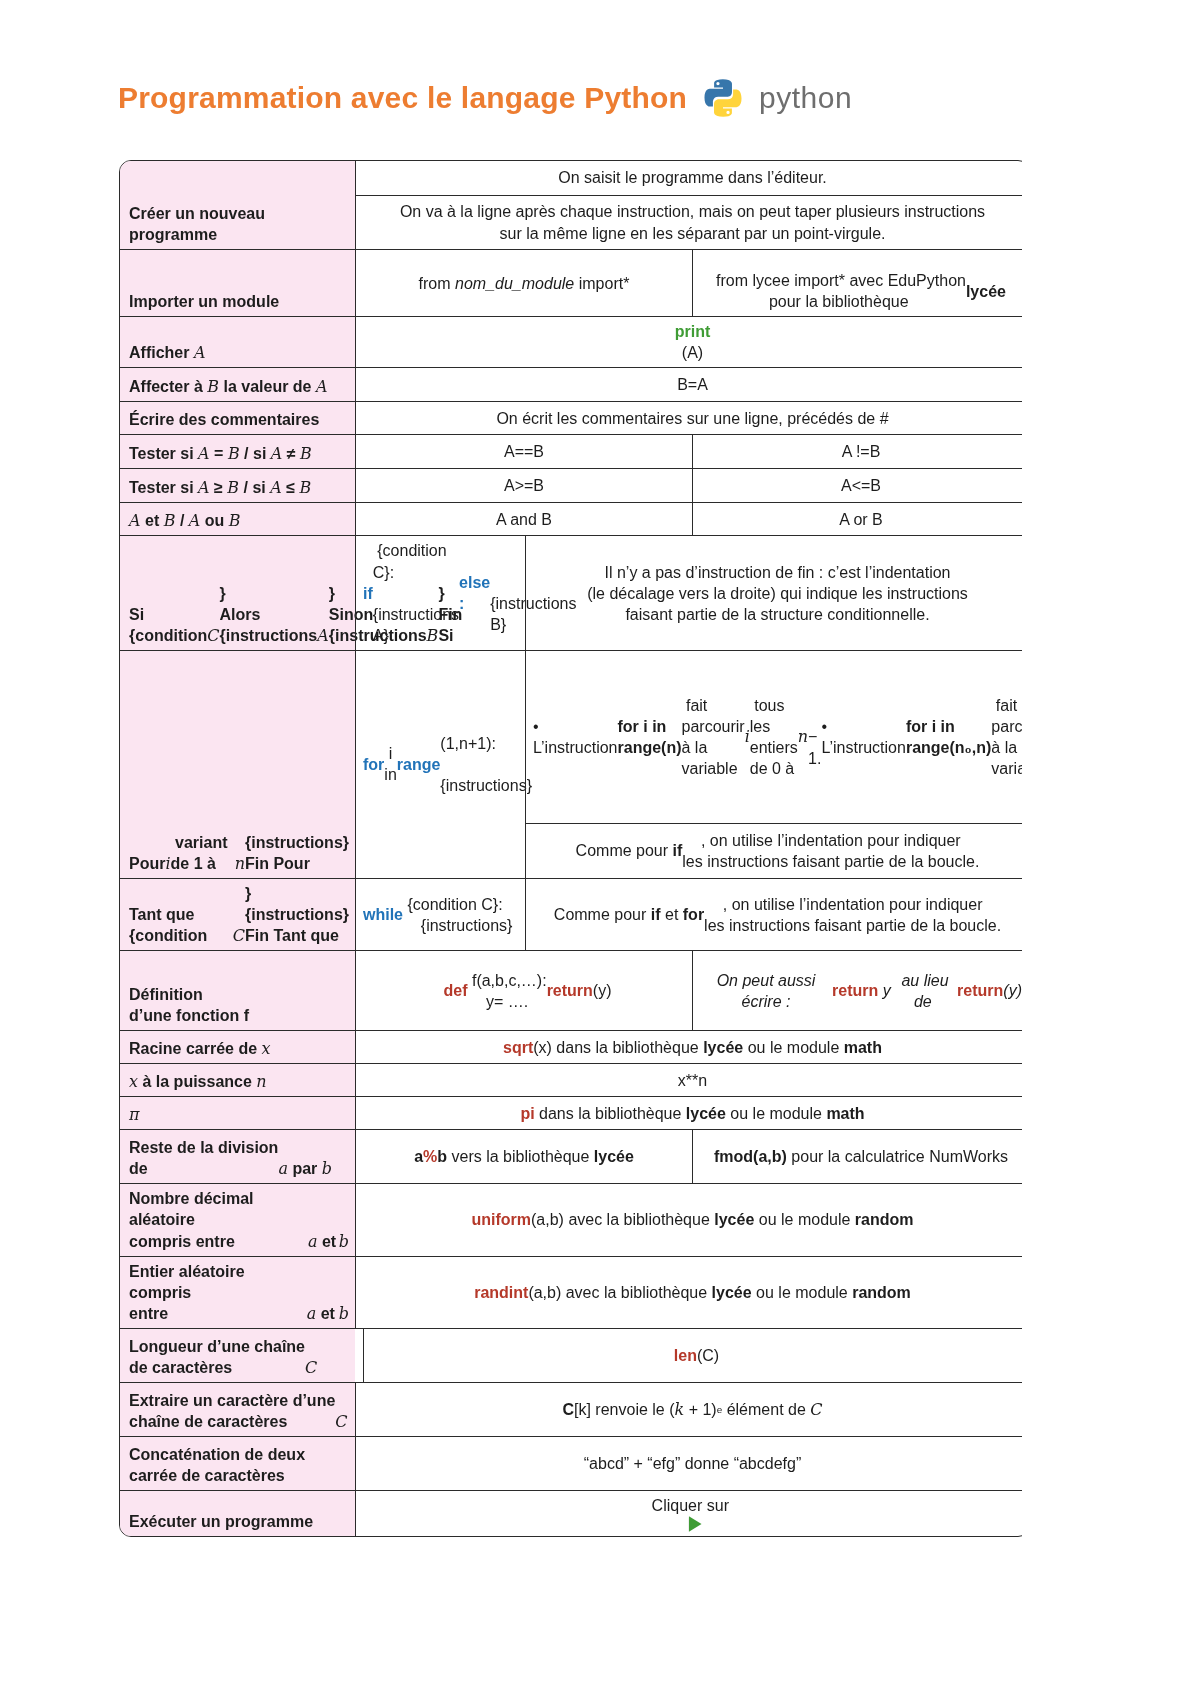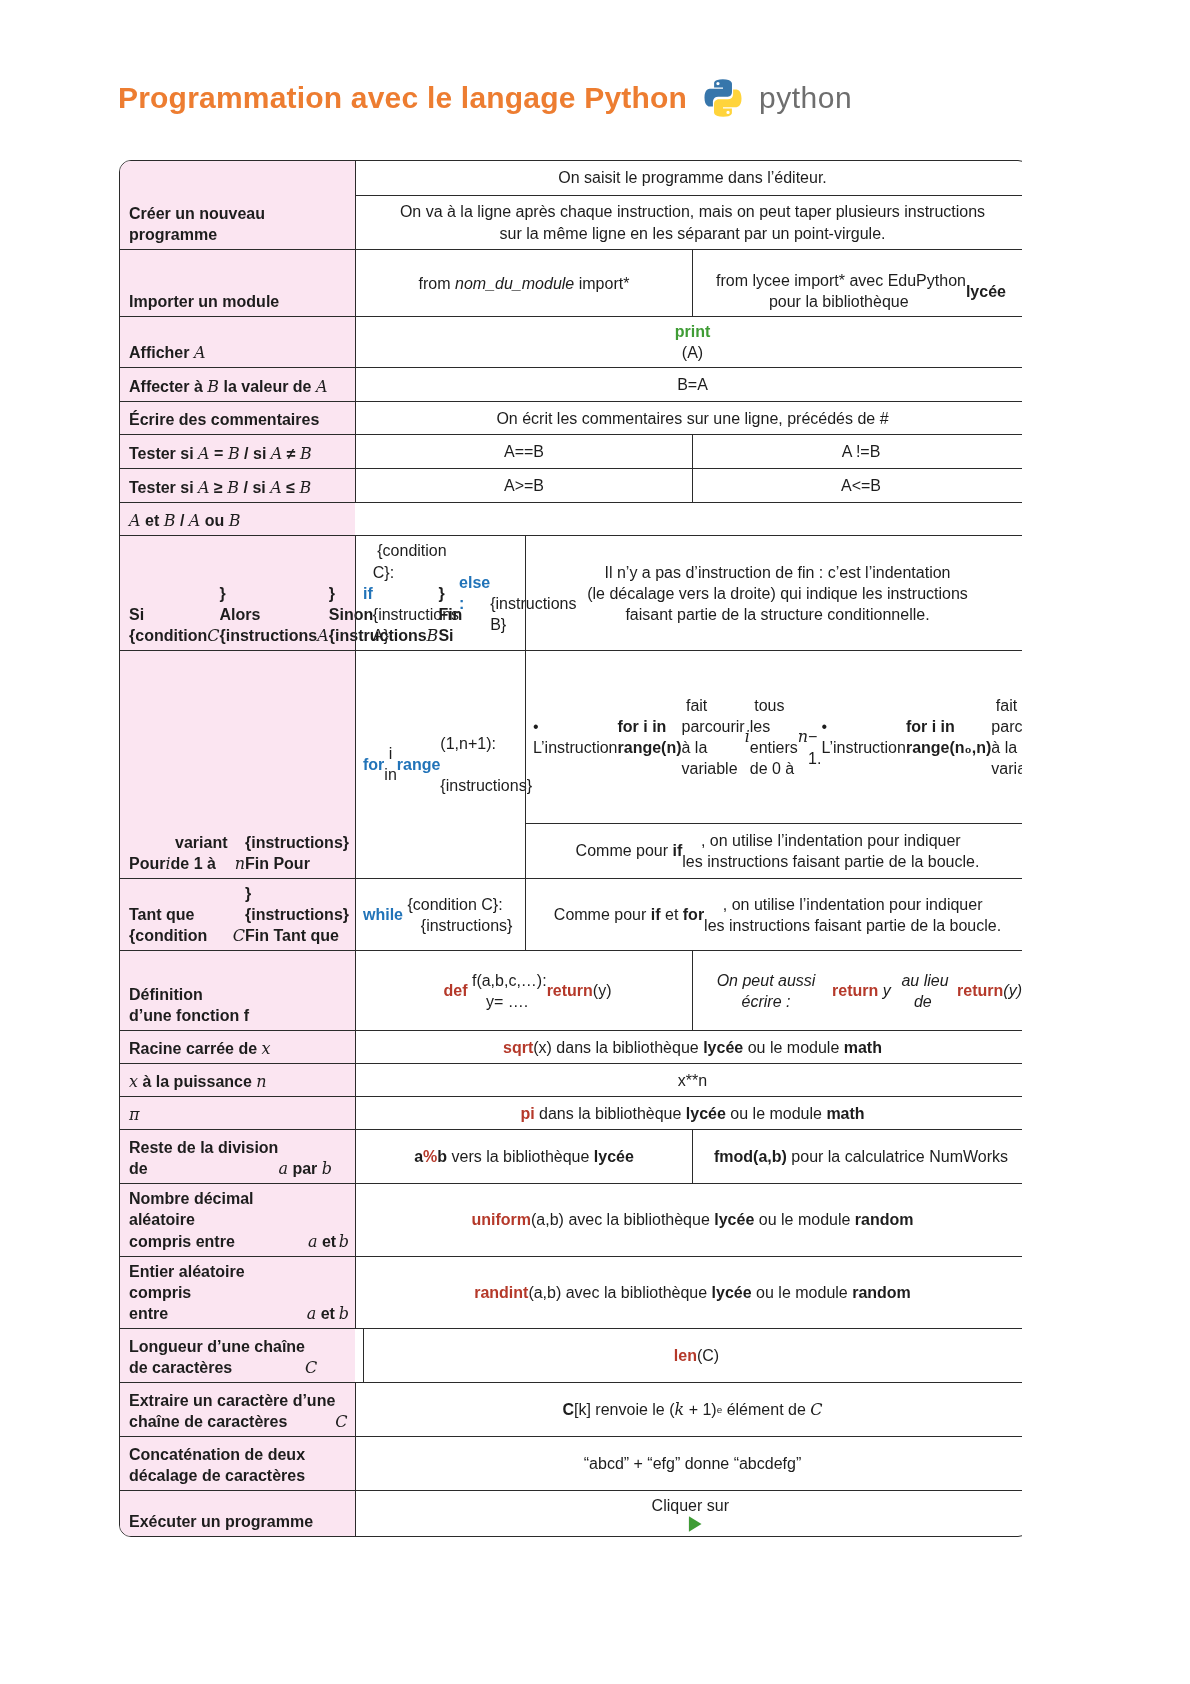--- a/index.html
+++ b/index.html
@@ -118,20 +118,28 @@
           <div class="cell" style="flex: 1 1 0px;">
             <div class="block" style="flex-grow: 1;"><span>A&gt;=B</span></div>
           </div>
           <div class="cell" style="flex: 1 1 0px;">
             <div class="block" style="flex-grow: 1;"><span>A&lt;=B</span></div>
           </div>
         </div>
       </div>
       <div class="row" style="min-height: 33px;">
         <div class="cell label"><span class="s-m">A</span><span class="s-b"> et </span><span class="s-m">B</span><span class="s-b"> / </span><span class="s-m">A</span><span class="s-b"> ou </span><span class="s-m">B</span></div>
+        <div class="cells">
+          <div class="cell" style="flex: 1 1 0px;">
+            <div class="block" style="flex-grow: 1;"><span>A and B</span></div>
+          </div>
+          <div class="cell" style="flex: 1 1 0px;">
+            <div class="block" style="flex-grow: 1;"><span>A or B</span></div>
+          </div>
+        </div>
       </div>
       <div class="row" style="min-height: 97px;">
         <div class="cell label"><span class="s-b">Si {condition </span><span class="s-m">C</span><span class="s-b">}
 Alors {instructions </span><span class="s-m">A</span><span class="s-b">}
 Sinon {instructions </span><span class="s-m">B</span><span class="s-b">}
 Fin Si</span></div>
         <div class="cells">
           <div class="cell" style="flex: 0 0 170px;">
             <div class="block left" style="flex-grow: 1;"><span class="s-blue">if</span><span> {condition C}:
   {instructions A}
@@ -260,21 +268,21 @@
         <div class="cell label"><span class="s-b">Extraire un caractère d’une
 chaîne de caractères </span><span class="s-m">C</span></div>
         <div class="cells">
           <div class="cell" style="flex: 1 1 0px;">
             <div class="block" style="flex-grow: 1;"><span class="s-b">C</span><span>[k] renvoie le (</span><span class="s-m">k</span><span> + 1)</span><span class="s-sup">e</span><span> élément de </span><span class="s-m">C</span></div>
           </div>
         </div>
       </div>
       <div class="row" style="min-height: 54px;">
         <div class="cell label"><span class="s-b">Concaténation de deux
-décalage de caractères</span></div>
+carrée de caractères</span></div>
         <div class="cells">
           <div class="cell" style="flex: 1 1 0px;">
             <div class="block" style="flex-grow: 1;"><span>“abcd” + “efg” donne “abcdefg”</span></div>
           </div>
         </div>
       </div>
       <div class="row" style="min-height: 46px;">
         <div class="cell label"><span class="s-b">Exécuter un programme</span></div>
         <div class="cells">
           <div class="cell" style="flex: 1 1 0px;">

